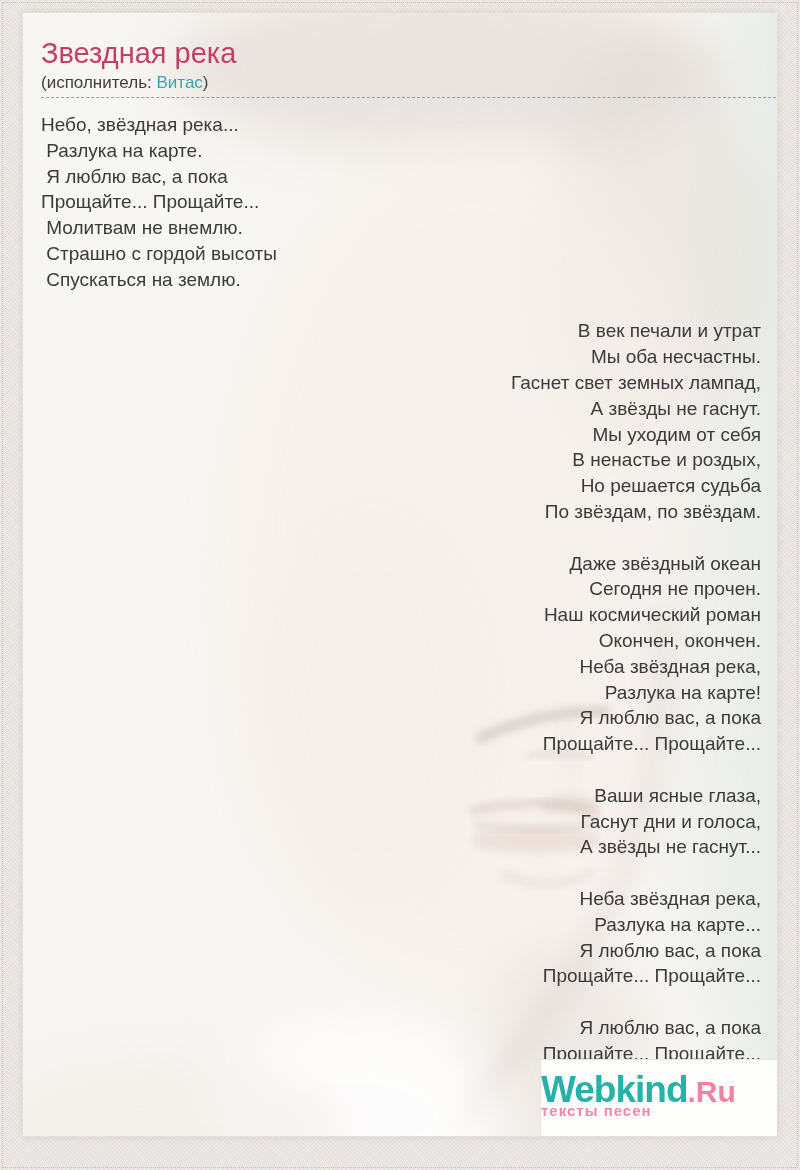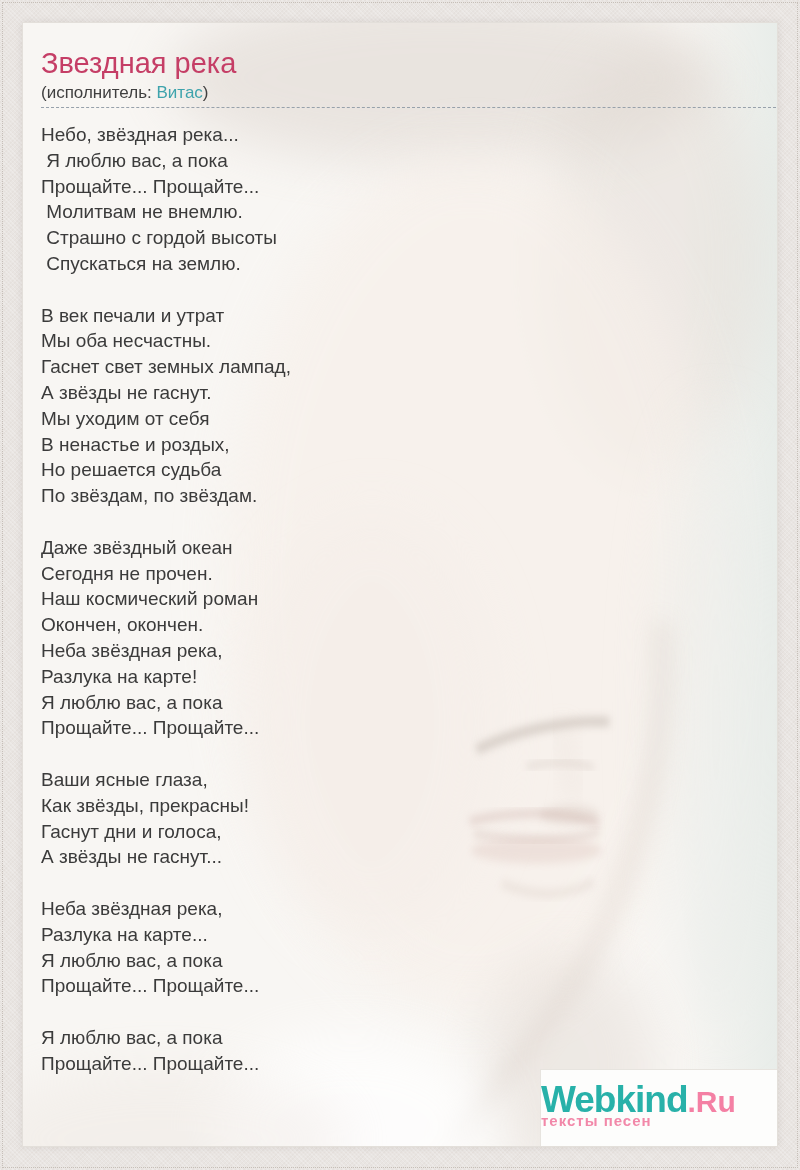--- a/index.html
+++ b/index.html
@@ -20,21 +20,21 @@
   }
   .frame-dotted {
     position: absolute; inset: 2px;
     border: 1px dotted #c6bfb8;
     pointer-events: none;
   }
 
   
   .panel {
     position: absolute;
-    left: 22px; top: 22px;
+    left: 22px; top: 12px;
     width: 756px; height: 1125px;
     background: var(--c-panel-bg, #f8f6f3);
     border: 1px solid #e3dfda;
     box-shadow: 0 0 7px rgba(110,100,90,.14);
   }
   
   .panel::after {
     content: '';
     position: absolute; top: 0; right: 0;
     width: 95px; height: 100%;
@@ -79,21 +79,21 @@
     height: 1px;
   }
 
   .lyrics {
     margin-top: 14px;
     font-size: 19px;
     line-height: 25.8px;
     color: var(--c-text, #3b3b3b);
   }
   .lyrics .line { white-space: pre-wrap; min-height: 25.8px; }
-  .lyrics .stanza + .stanza { margin-top: 25.8px; }
+  .lyrics .stanza + .stanza { margin-top: 25.8px; text-align: right; }
 
   
   .logo-box {
     position: absolute;
     right: 0; bottom: 0;
     width: 237px; height: 77px;
     background: #fdfdfc;
     border-top: 1px solid #e7e4df;
     border-left: 1px solid #e7e4df;
     z-index: 3;
@@ -168,20 +168,21 @@
     <div class="content">
       <h1 class="song-title">Звездная река</h1>
 
       <div class="artist-line"><span>(исполнитель: </span><a class="artist-link">Витас</a><span>)</span></div>
 
       <div class="separator"></div>
 
       <div class="lyrics">
           <div class="stanza">
             <div class="line">Небо, звёздная река...</div>
+            <div class="line"> Разлука на карте.</div>
             <div class="line"> Я люблю вас, а пока</div>
             <div class="line">Прощайте... Прощайте...</div>
             <div class="line"> Молитвам не внемлю.</div>
             <div class="line"> Страшно с гордой высоты</div>
             <div class="line"> Спускаться на землю.</div>
           </div>
           <div class="stanza">
             <div class="line">В век печали и утрат</div>
             <div class="line">Мы оба несчастны.</div>
             <div class="line">Гаснет свет земных лампад,</div>
@@ -196,21 +197,20 @@
             <div class="line">Сегодня не прочен.</div>
             <div class="line">Наш космический роман</div>
             <div class="line">Окончен, окончен.</div>
             <div class="line">Неба звёздная река,</div>
             <div class="line">Разлука на карте!</div>
             <div class="line">Я люблю вас, а пока</div>
             <div class="line">Прощайте... Прощайте...</div>
           </div>
           <div class="stanza">
             <div class="line">Ваши ясные глаза,</div>
-            <div class="line">Как звёзды, прекрасны!</div>
             <div class="line">Гаснут дни и голоса,</div>
             <div class="line">А звёзды не гаснут...</div>
           </div>
           <div class="stanza">
             <div class="line">Неба звёздная река,</div>
             <div class="line">Разлука на карте...</div>
             <div class="line">Я люблю вас, а пока</div>
             <div class="line">Прощайте... Прощайте...</div>
           </div>
           <div class="stanza">

